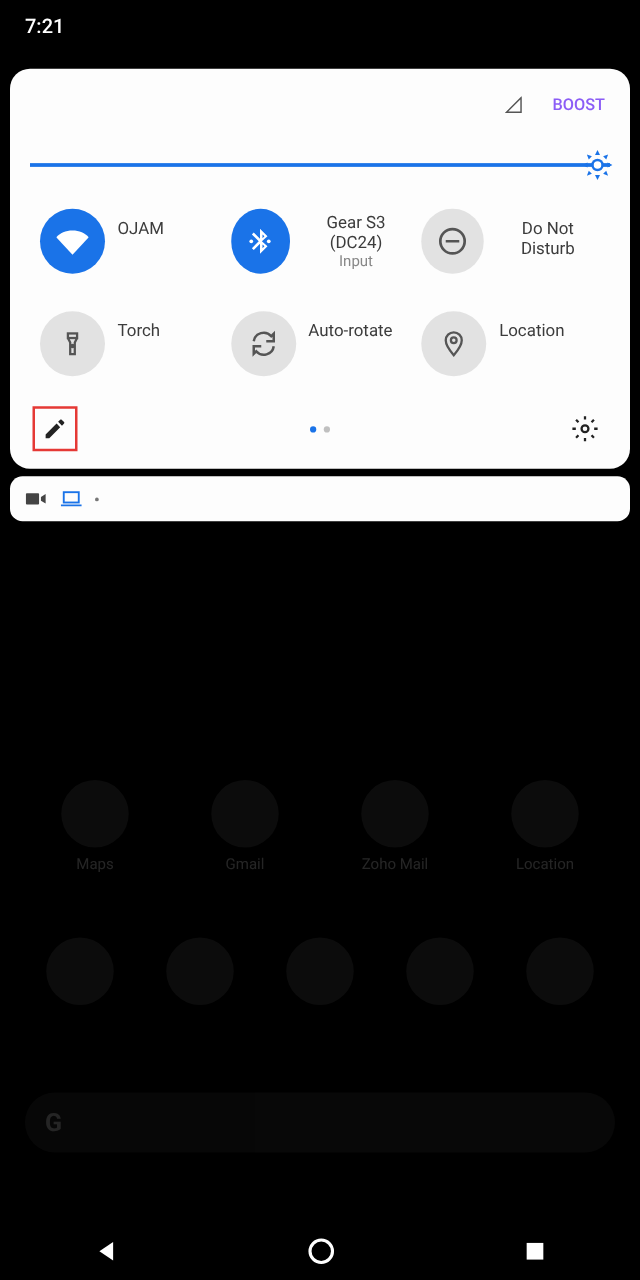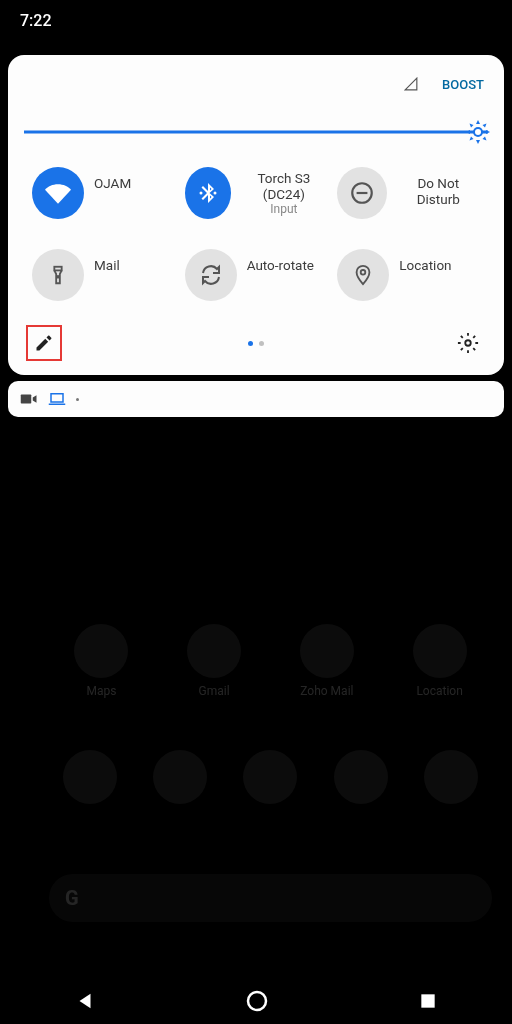--- a/index.html
+++ b/index.html
@@ -1,53 +1,53 @@
 <!DOCTYPE html>
 <html><head>
 <meta charset="utf-8">
 <style>
 * { margin: 0; padding: 0; box-sizing: border-box; font-family: -apple-system, Roboto, sans-serif; }
 body { width: 512px; height: 1024px; background: #000; position: relative; overflow: hidden; }
 .status-bar { height: 40px; display: flex; align-items: center; padding: 0 20px; color: #fff; font-size: 16px; font-weight: 500; }
 .qs-panel { background: #fdfdfd; margin: 15px 8px 0 8px; border-radius: 16px; padding: 16px 12px 10px 12px; }
 .qs-header { display: flex; justify-content: space-between; align-items: center; height: 26px; margin-bottom: 28px; padding: 0 8px; }
 .carrier { color: #ff5252; font-size: 15px; font-weight: 500; opacity: 0.08; }
-.boost-wrap { display: flex; align-items: center; gap: 24px; color: #0369a1; font-size: 13px; font-weight: 500; text-align: center; }
+.boost-wrap { display: flex; align-items: center; gap: 24px; color: #8b5cf6; font-size: 13px; font-weight: 500; text-align: center; }
 .brightness { position: relative; height: 14px; margin: 0 4px 28px 4px; }
 .br-track { position: absolute; top: 50%; left: 0; right: 0; height: 3px; background: #1a73e8; transform: translateY(-50%); }
 .br-thumb { position: absolute; right: -2px; top: 50%; transform: translateY(-50%); width: 24px; height: 24px; display: flex; align-items: center; justify-content: center; }
 .tile-grid { display: grid; grid-template-columns: repeat(3, 1fr); gap: 30px 10px; padding: 0 12px 20px 12px; }
 .tile { display: flex; flex-direction: row; align-items: center; gap: 10px; }
 .tile-icon { width: 52px; height: 52px; border-radius: 50%; display: flex; align-items: center; justify-content: center; }
 .tile-icon.active { background: #1a73e8; }
 .tile-icon.inactive { background: #e2e2e2; }
 .tile-labels { text-align: center; min-height: 36px; }
 .tile-label { color: #3c3c3c; font-size: 13.5px; font-weight: 400; }
 .tile-sublabel { color: #888; font-size: 12px; text-align: center; }
 .qs-footer { display: flex; justify-content: space-between; align-items: center; padding: 4px 6px; }
 .edit-box { width: 36px; height: 36px; border: 2px solid #e53935; display: flex; align-items: center; justify-content: center; }
 .page-dots { display: flex; gap: 6px; position: absolute; left: 50%; transform: translateX(-50%); }
 .page-dot { width: 5px; height: 5px; border-radius: 50%; }
 .page-dot.on { background: #1a73e8; }
 .page-dot.off { background: #c0c0c0; }
 .settings-btn { width: 36px; height: 36px; display: flex; align-items: center; justify-content: center; }
 .notif-bar { background: #fdfdfd; margin: 6px 8px 0 8px; border-radius: 10px; height: 36px; display: flex; align-items: center; padding: 0 12px; gap: 10px; }
-.home-area { position: absolute; top: 610px; left: 0; right: 0; bottom: 42px; opacity: 0.18; padding-left: 29px; }
+.home-area { position: absolute; top: 610px; left: 0; right: 0; bottom: 42px; opacity: 0.18; }
 .app-row { display: flex; justify-content: space-around; padding: 14px 16px; }
 .app { display: flex; flex-direction: column; align-items: center; gap: 6px; }
 .app-icon { width: 54px; height: 54px; border-radius: 50%; background: #444; }
 .app-label { color: #ccc; font-size: 12px; }
 .search-pill { margin: 56px 20px 0 20px; height: 48px; background: #2a2a2a; border-radius: 24px; display: flex; align-items: center; padding: 0 16px; }
 .nav-bar { position: absolute; bottom: 0; left: 0; right: 0; height: 42px; display: flex; justify-content: space-around; align-items: center; }
 </style>
 </head>
 <body>
 
 <div class="status-bar">
-  <span>7:22</span>
+  <span>7:21</span>
 </div>
 
 <div class="qs-panel">
   <div class="qs-header">
     <span class="carrier"></span>
     <div class="boost-wrap">
       <svg width="14" height="14" viewBox="0 0 24 24">
           <path d="M2 22h20V2L2 22z" fill="none" stroke="#555" stroke-width="2"></path>
         </svg>
       <span>BOOST</span>
@@ -87,21 +87,21 @@
     </div>
     <div class="tile">
       <div class="tile-icon active">
         <svg width="24" height="24" viewBox="0 0 24 24" fill="#fff">
             <path d="M12 2v8L7 5 5.5 6.5 11 12l-5.5 5.5L7 19l5-5v8l6-6-4.5-4L18 8l-6-6zm2 4.5L15.5 8 14 9.5V6.5zm0 11v-3l1.5 1.5L14 17.5z"></path>
             <circle cx="5" cy="12" r="1.5"></circle>
             <circle cx="19" cy="12" r="1.5"></circle>
           </svg>
       </div>
       <div class="tile-labels">
-          <div class="tile-label">Torch S3 (DC24)</div>
+          <div class="tile-label">Gear S3 (DC24)</div>
           <div class="tile-sublabel">Input</div>
         </div>
     </div>
     <div class="tile">
       <div class="tile-icon inactive">
         <svg width="26" height="26" viewBox="0 0 24 24" fill="none" stroke="#555" stroke-width="2">
             <circle cx="12" cy="12" r="9"></circle>
             <line x1="7" y1="12" x2="17" y2="12"></line>
           </svg>
       </div>
@@ -111,21 +111,21 @@
     </div>
     <div class="tile">
       <div class="tile-icon inactive">
         <svg width="22" height="22" viewBox="0 0 24 24" fill="none" stroke="#555" stroke-width="2">
             <rect x="8" y="3" width="8" height="4"></rect>
             <path d="M8 7l2 4v10h4V11l2-4"></path>
             <circle cx="12" cy="14" r="1" fill="#555"></circle>
           </svg>
       </div>
       <div class="tile-labels">
-          <div class="tile-label">Mail</div>
+          <div class="tile-label">Torch</div>
         </div>
     </div>
     <div class="tile">
       <div class="tile-icon inactive">
         <svg width="24" height="24" viewBox="0 0 24 24" fill="none" stroke="#555" stroke-width="2">
             <path d="M4 10a8 8 0 0 1 14-4l2-2v6h-6"></path>
             <path d="M20 14a8 8 0 0 1-14 4l-2 2v-6h6"></path>
           </svg>
       </div>
       <div class="tile-labels">

